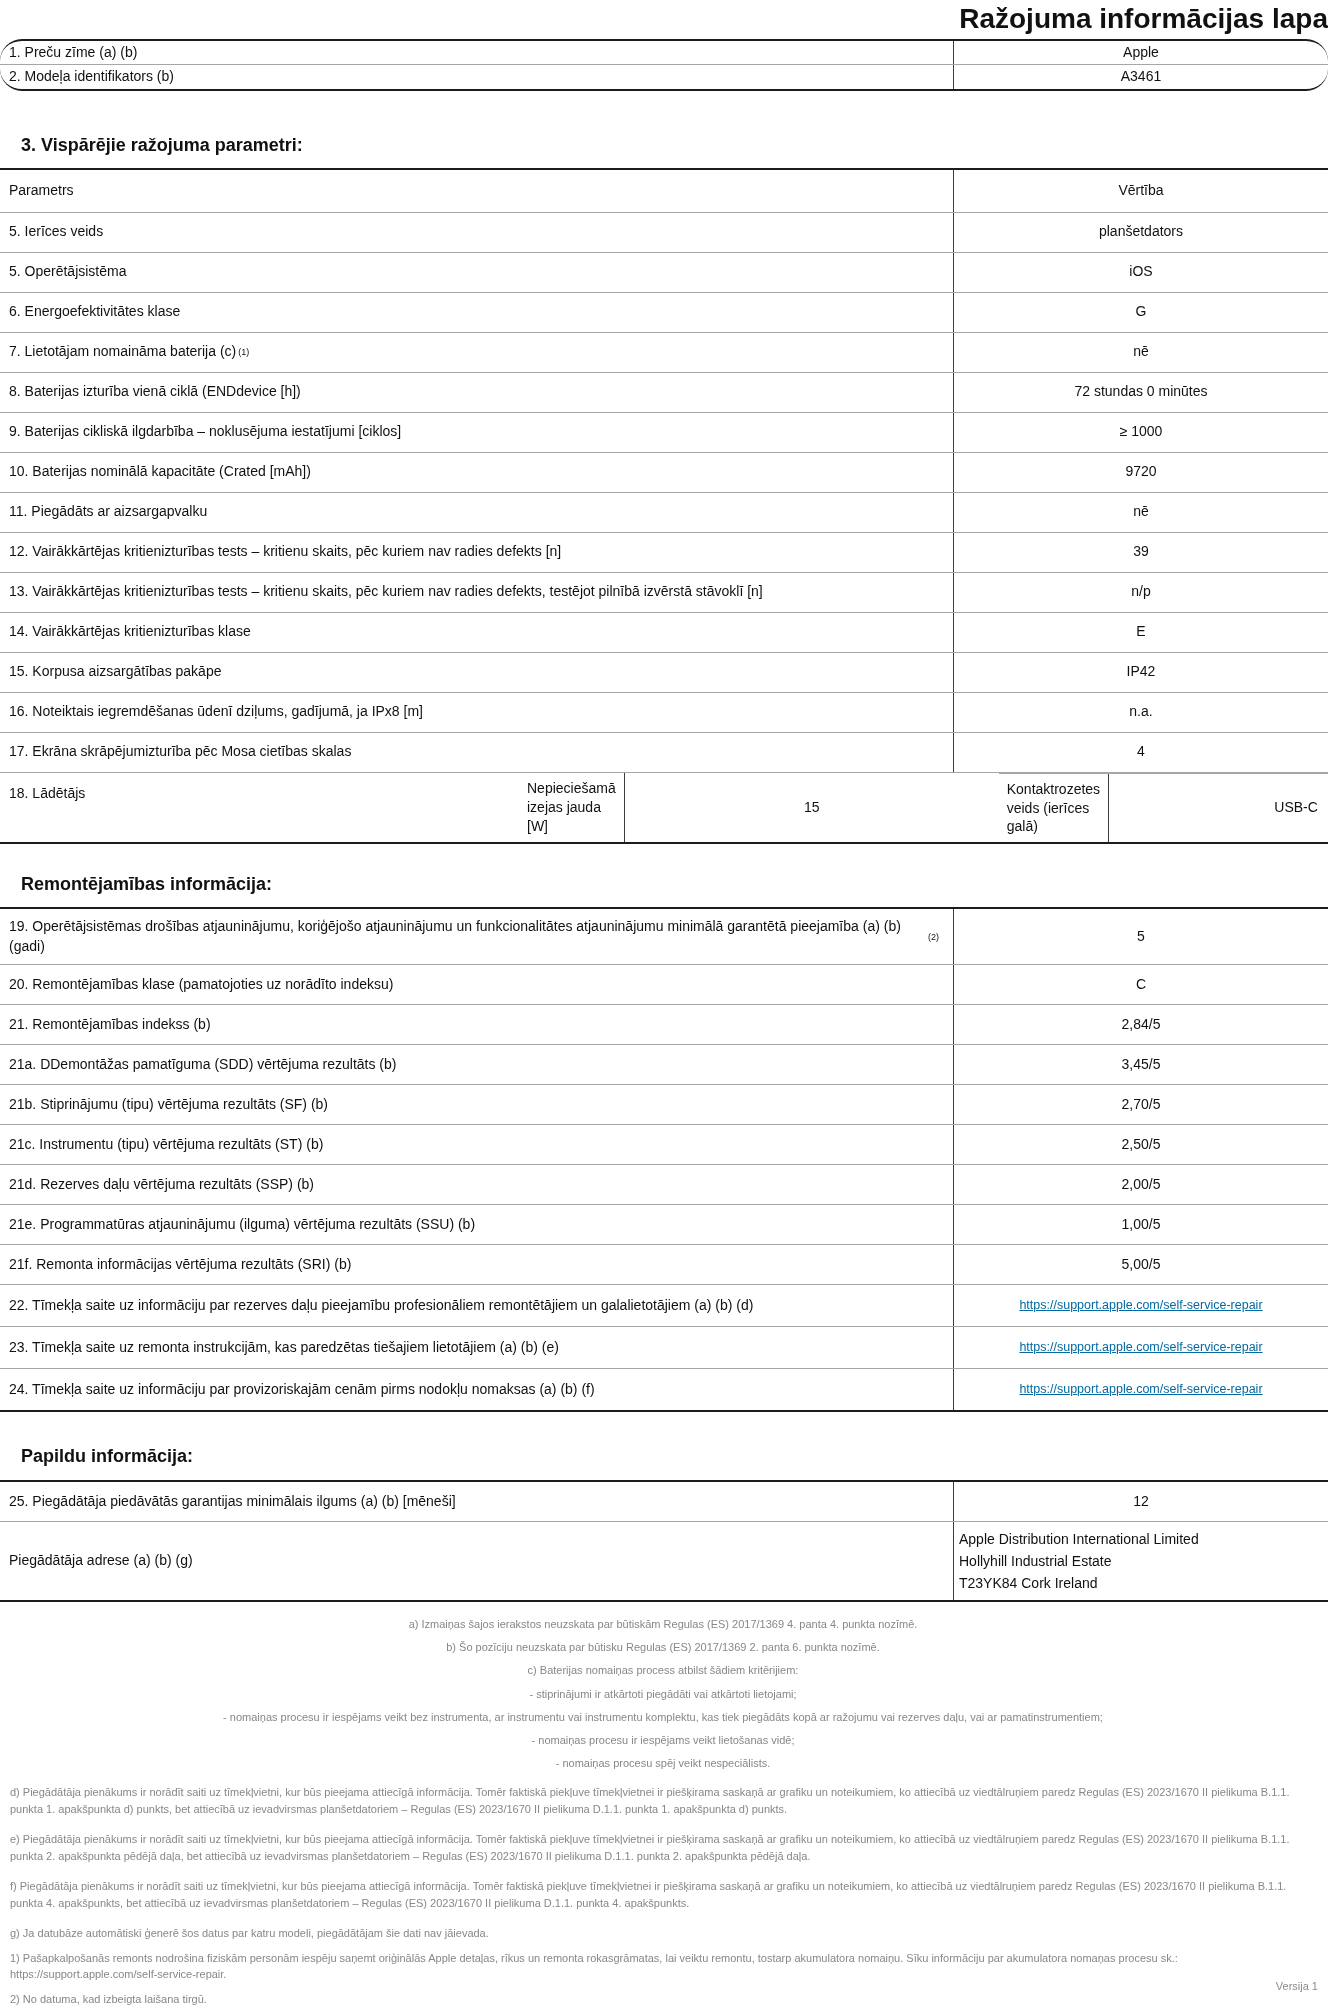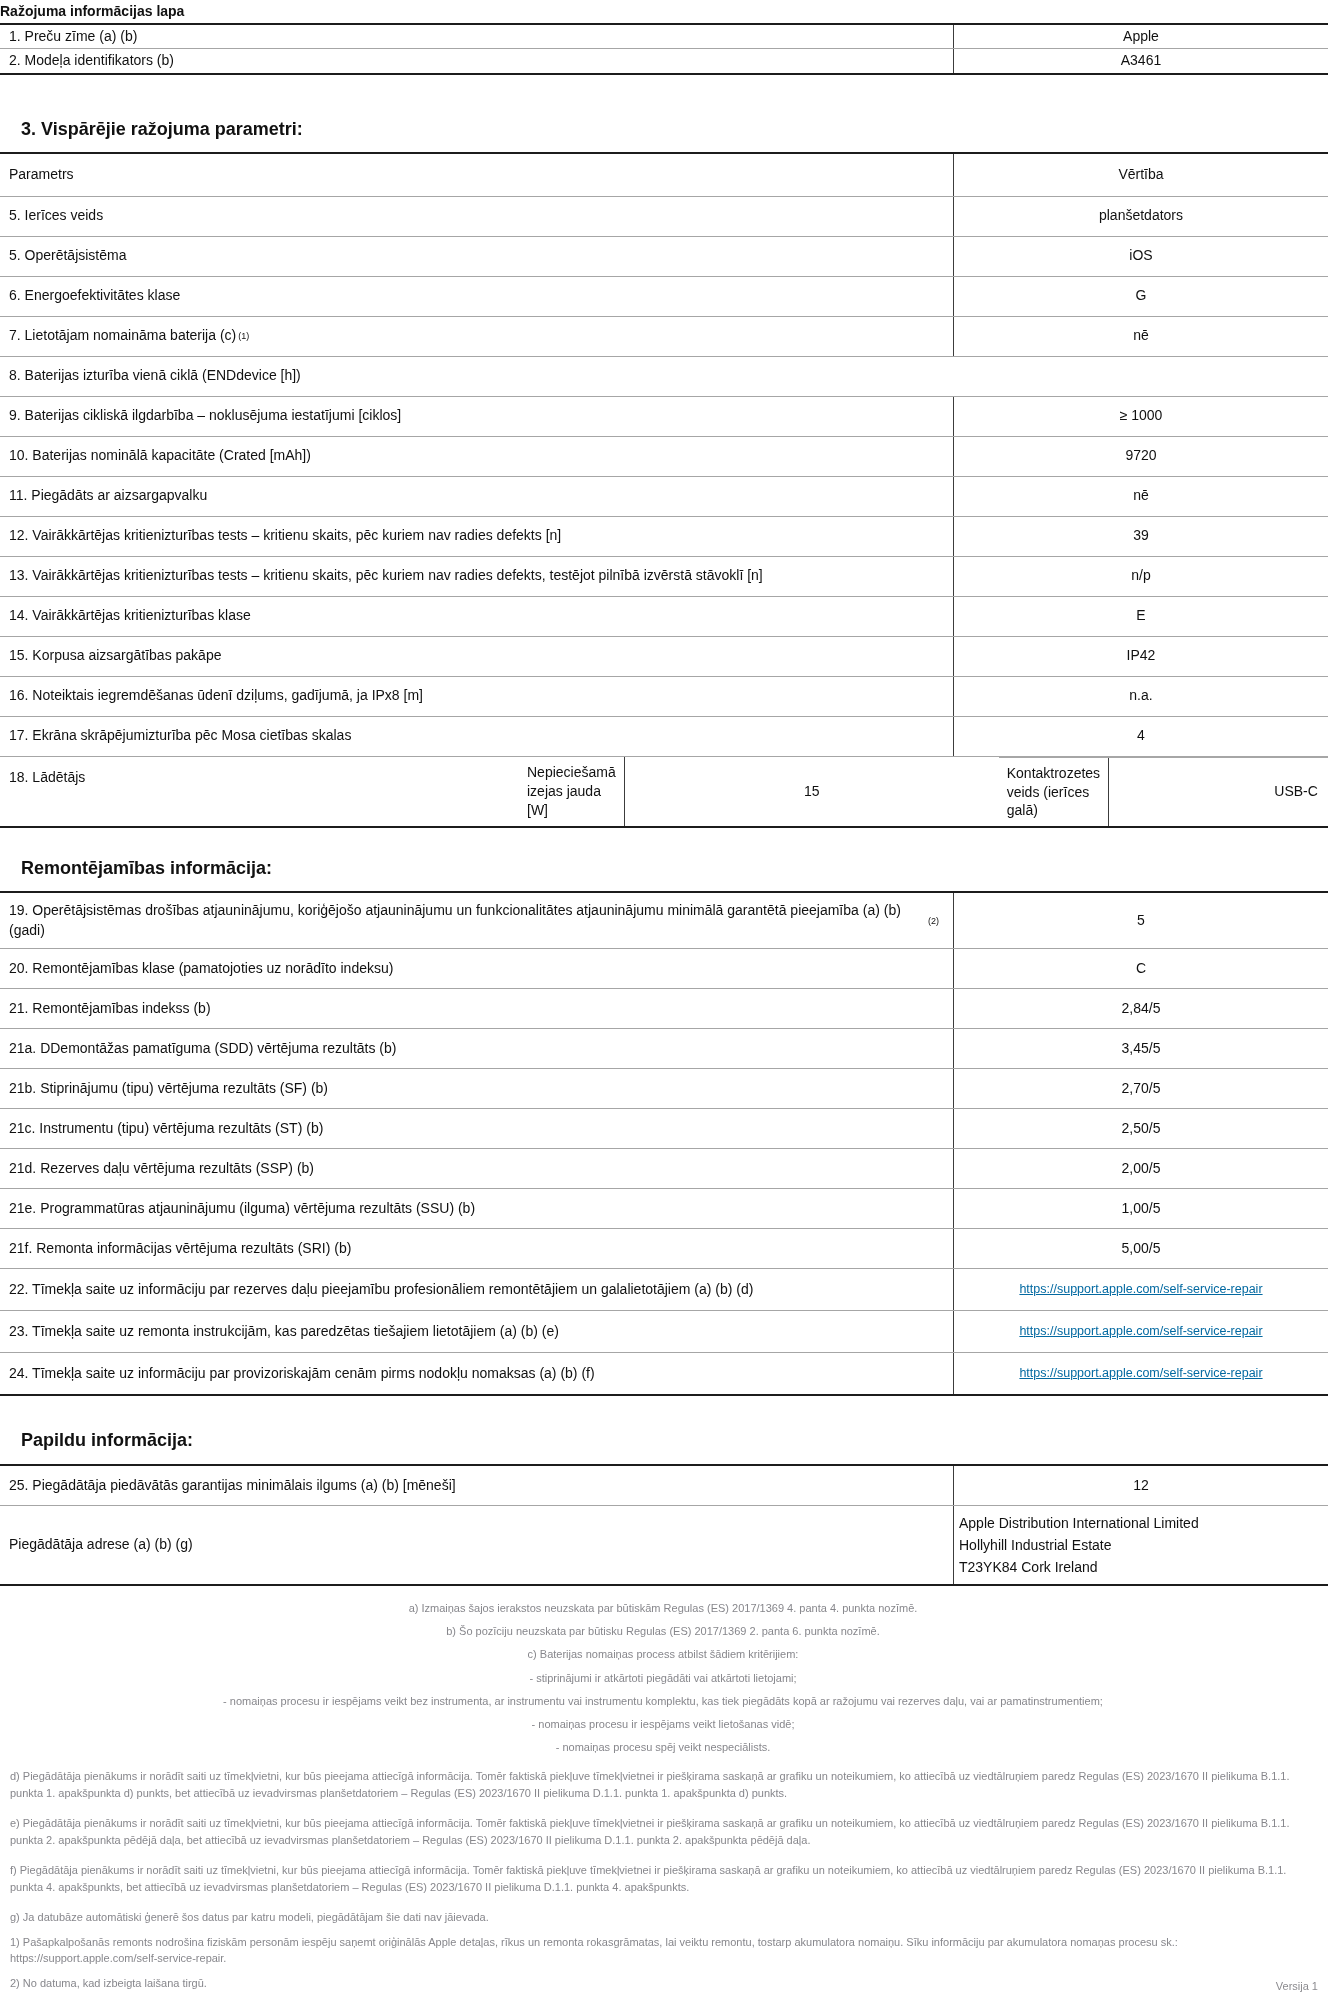--- a/index.html
+++ b/index.html
@@ -3,32 +3,32 @@
 <meta charset="utf-8">
 <style>
   *{box-sizing:border-box;margin:0;padding:0;}
   html,body{background:#ffffff;}
   .page{
     width:1328px;height:2010px;position:relative;overflow:hidden;
     background:#ffffff;color:#111111;
     font-family:"Liberation Sans","DejaVu Sans",sans-serif;
     font-size:14px;
   }
-  .title{font-size:14px;font-weight:700;text-align:left;padding-top:3px;}
+  .title{font-size:28px;font-weight:700;text-align:right;padding-top:3px;}
   .tbl{border-top:2px solid #1c1c1c;border-bottom:2px solid #1c1c1c;width:100%;}
   .row{display:flex;align-items:stretch;}
   .row + .row{border-top:1px solid #a6a6a6;}
   .cell{min-height:39px;display:flex;align-items:center;line-height:1.38;}
   .cell.label{flex:1 1 auto;padding:8px 14px 8px 9px;text-align:left;}
   .cell.value{
     flex:0 0 375px;width:375px;border-left:1px solid #3c3c3c;
     justify-content:center;padding:6px 16px;
   }
   .row.header .cell{min-height:42px;}
-  .tbl-identity{margin-top:4px;}
+  .tbl-identity{margin-top:4px;border-radius:22px;}
   .tbl-identity .cell{min-height:21px;padding-top:2px;padding-bottom:2px;}
   sup{font-size:9px;vertical-align:super;line-height:0;margin-left:2px;}
   .section-heading{font-size:18px;font-weight:700;padding-left:21px;}
   #h-general{margin-top:44px;margin-bottom:12px;}
   #h-repair{margin-top:30px;margin-bottom:12px;}
   #h-additional{margin-top:34px;margin-bottom:13px;}
   
   .row.charger .charger-label{
     flex:0 0 519px;width:519px;align-items:flex-start;padding:11px 8px 8px 9px;
   }
@@ -109,20 +109,23 @@
           <sup>(1)</sup>
         </div>
         <div class="cell value">
           <span>nē</span>
         </div>
       </div>
       <div class="row">
         <div class="cell label">
           <span>8. Baterijas izturība vienā ciklā (ENDdevice [h])</span>
         </div>
+        <div class="cell value">
+          <span>72 stundas 0 minūtes</span>
+        </div>
       </div>
       <div class="row">
         <div class="cell label">
           <span>9. Baterijas cikliskā ilgdarbība – noklusējuma iestatījumi [ciklos]</span>
         </div>
         <div class="cell value">
           <span>≥ 1000</span>
         </div>
       </div>
       <div class="row">

